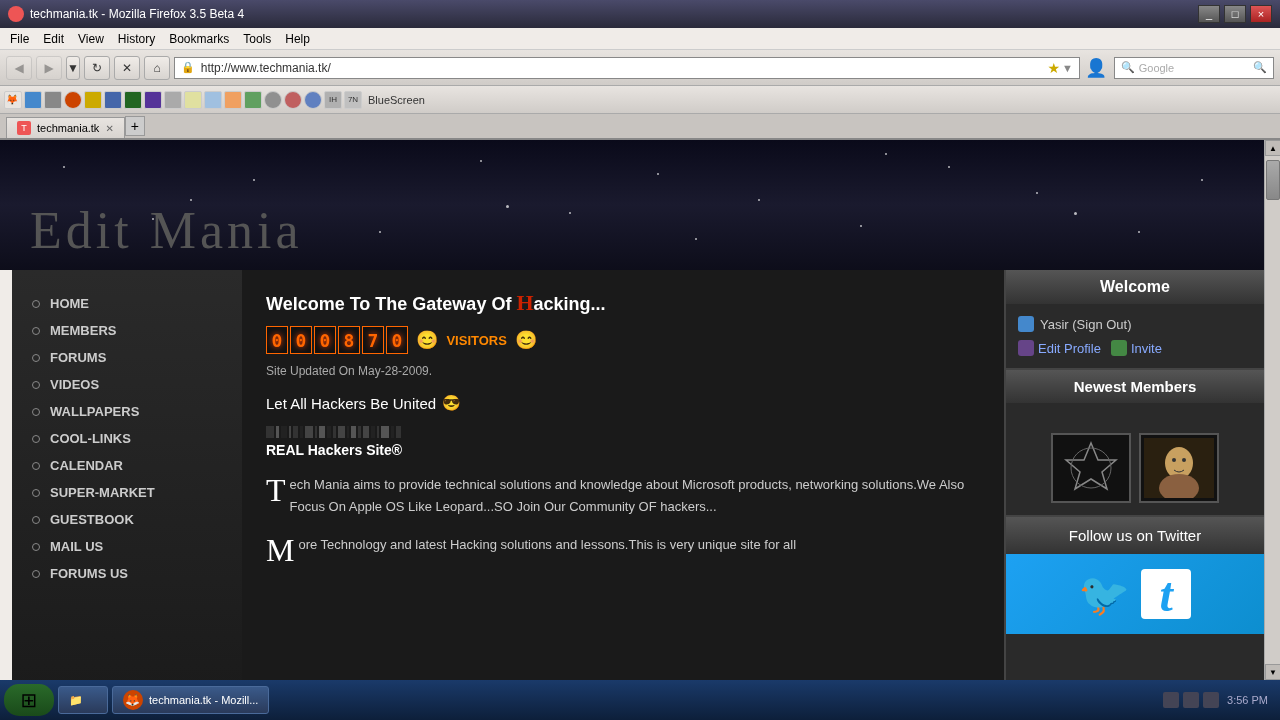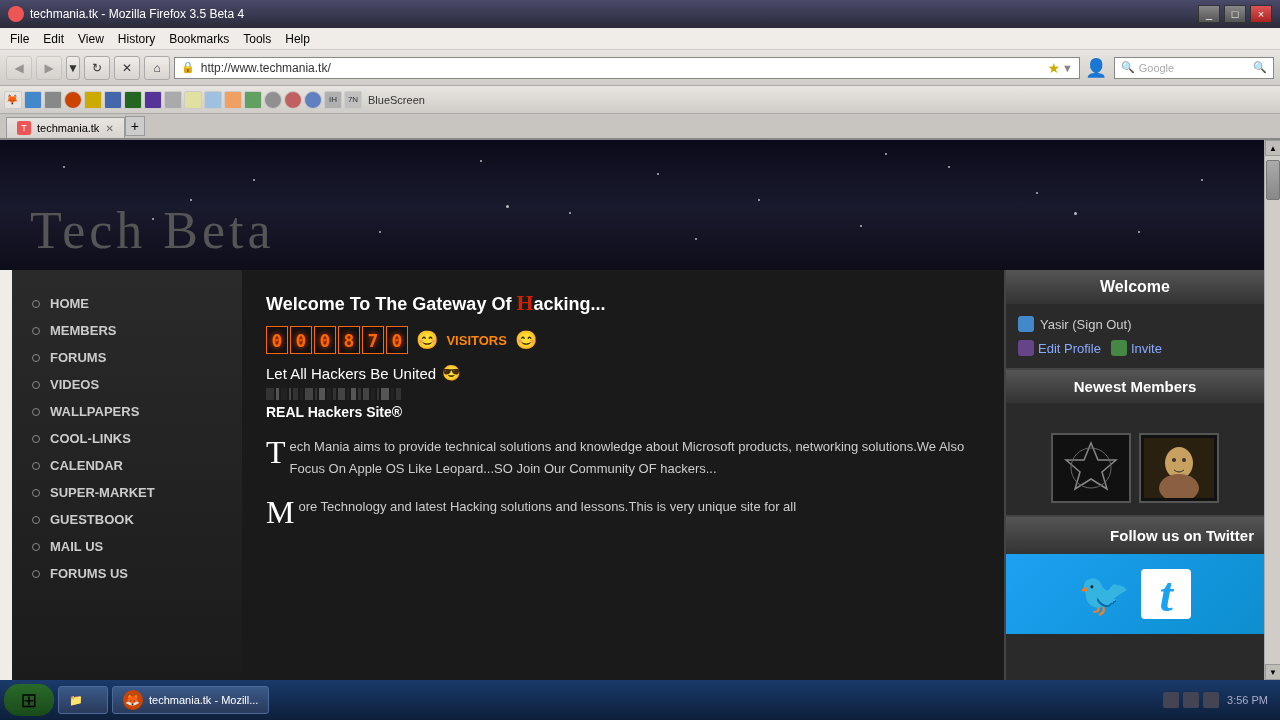--- a/index.html
+++ b/index.html
@@ -172,21 +172,21 @@
       align-items: center;
       justify-content: center;
       font-family: monospace;
       text-shadow: 0 0 6px #ff4400;
     }
     .visitors-text { color: #ff8800; font-weight: bold; font-size: 13px; }
     .smiley { font-size: 18px; }
 
     .update-text { color: #aaa; font-size: 12px; margin-bottom: 16px; }
 
-    .hackers-text { color: #fff; font-size: 15px; margin-bottom: 6px; display: flex; align-items: center; gap: 6px; }
+    .hackers-text { color: #fff; font-size: 15px; margin-bottom: 14px; display: flex; align-items: center; gap: 6px; }
 
     .barcode-row { margin-bottom: 4px; display: flex; gap: 2px; }
 
     .real-hackers { color: #fff; font-size: 14px; font-weight: bold; margin-bottom: 16px; }
 
     .content-para { color: #ccc; font-size: 13px; line-height: 1.7; margin-bottom: 16px; }
     .big-t { font-size: 32px; font-family: Georgia, serif; color: #fff; float: left; margin-right: 4px; line-height: 1; }
 
     .content-para2 { color: #ccc; font-size: 13px; line-height: 1.7; }
     .big-m { font-size: 32px; font-family: Georgia, serif; color: #fff; float: left; margin-right: 4px; line-height: 1; }
@@ -227,24 +227,24 @@
       font-weight: bold;
       margin: -12px -12px 30px -12px;
     }
     .member-thumbs { display: flex; gap: 8px; justify-content: center; }
     .member-thumb { width: 80px; height: 70px; background: #111; border: 2px solid #555; overflow: hidden; display: flex; align-items: center; justify-content: center; }
 
     .twitter-section { padding: 0; }
     .twitter-btn {
       background: linear-gradient(to bottom, #555, #333);
       color: white;
-      text-align: right;
+      text-align: center;
       padding: 10px;
       font-size: 15px;
-      font-weight: bold;
+      font-weight: normal;
       cursor: pointer;
     }
     .twitter-image {
       background: linear-gradient(135deg, #1da1f2, #0d8ecf);
       height: 80px;
       display: flex;
       align-items: center;
       justify-content: center;
       gap: 10px;
     }
@@ -391,21 +391,21 @@
           <div class="star" style="left:75%;top:20%"></div>
         <div class="star" style="left:82%;top:40%"></div>
           <div class="star" style="left:90%;top:70%"></div>
         <div class="star" style="left:95%;top:30%"></div>
           <div class="star" style="left:15%;top:45%"></div>
         <div class="star" style="left:55%;top:75%"></div>
           <div class="star" style="left:70%;top:10%"></div>
         <div class="star" style="width:3px;height:3px;left:40%;top:50%"></div>
         <div class="star" style="width:3px;height:3px;left:85%;top:55%"></div>
       </div>
-      <div class="site-title">Tech Beta</div>
+      <div class="site-title">Edit Mania</div>
     </div>
 
     <div class="site-main">
 
       <div class="site-nav">
         <div class="nav-link">
             <span class="nav-dot"></span>
             <span>HOME</span>
           </div>
         <div class="nav-link">
@@ -462,20 +462,21 @@
             <div class="digit">0</div>
             <div class="digit">8</div>
             <div class="digit">7</div>
             <div class="digit">0</div>
           </div>
           <span class="smiley">😊</span>
           <span class="visitors-text">VISITORS</span>
           <span class="smiley">😊</span>
         </div>
 
+        <div class="update-text">Site Updated On May-28-2009.</div>
 
         <div class="hackers-text">
           <span>Let All Hackers Be United</span>
           <span>😎</span>
         </div>
 
         <div class="barcode-row">
           <span style="display:inline-block;background:#333;height:12px;width:8px;"></span>
           <span style="display:inline-block;background:#555;height:12px;width:3px;"></span>
           <span style="display:inline-block;background:#222;height:12px;width:6px;"></span>

